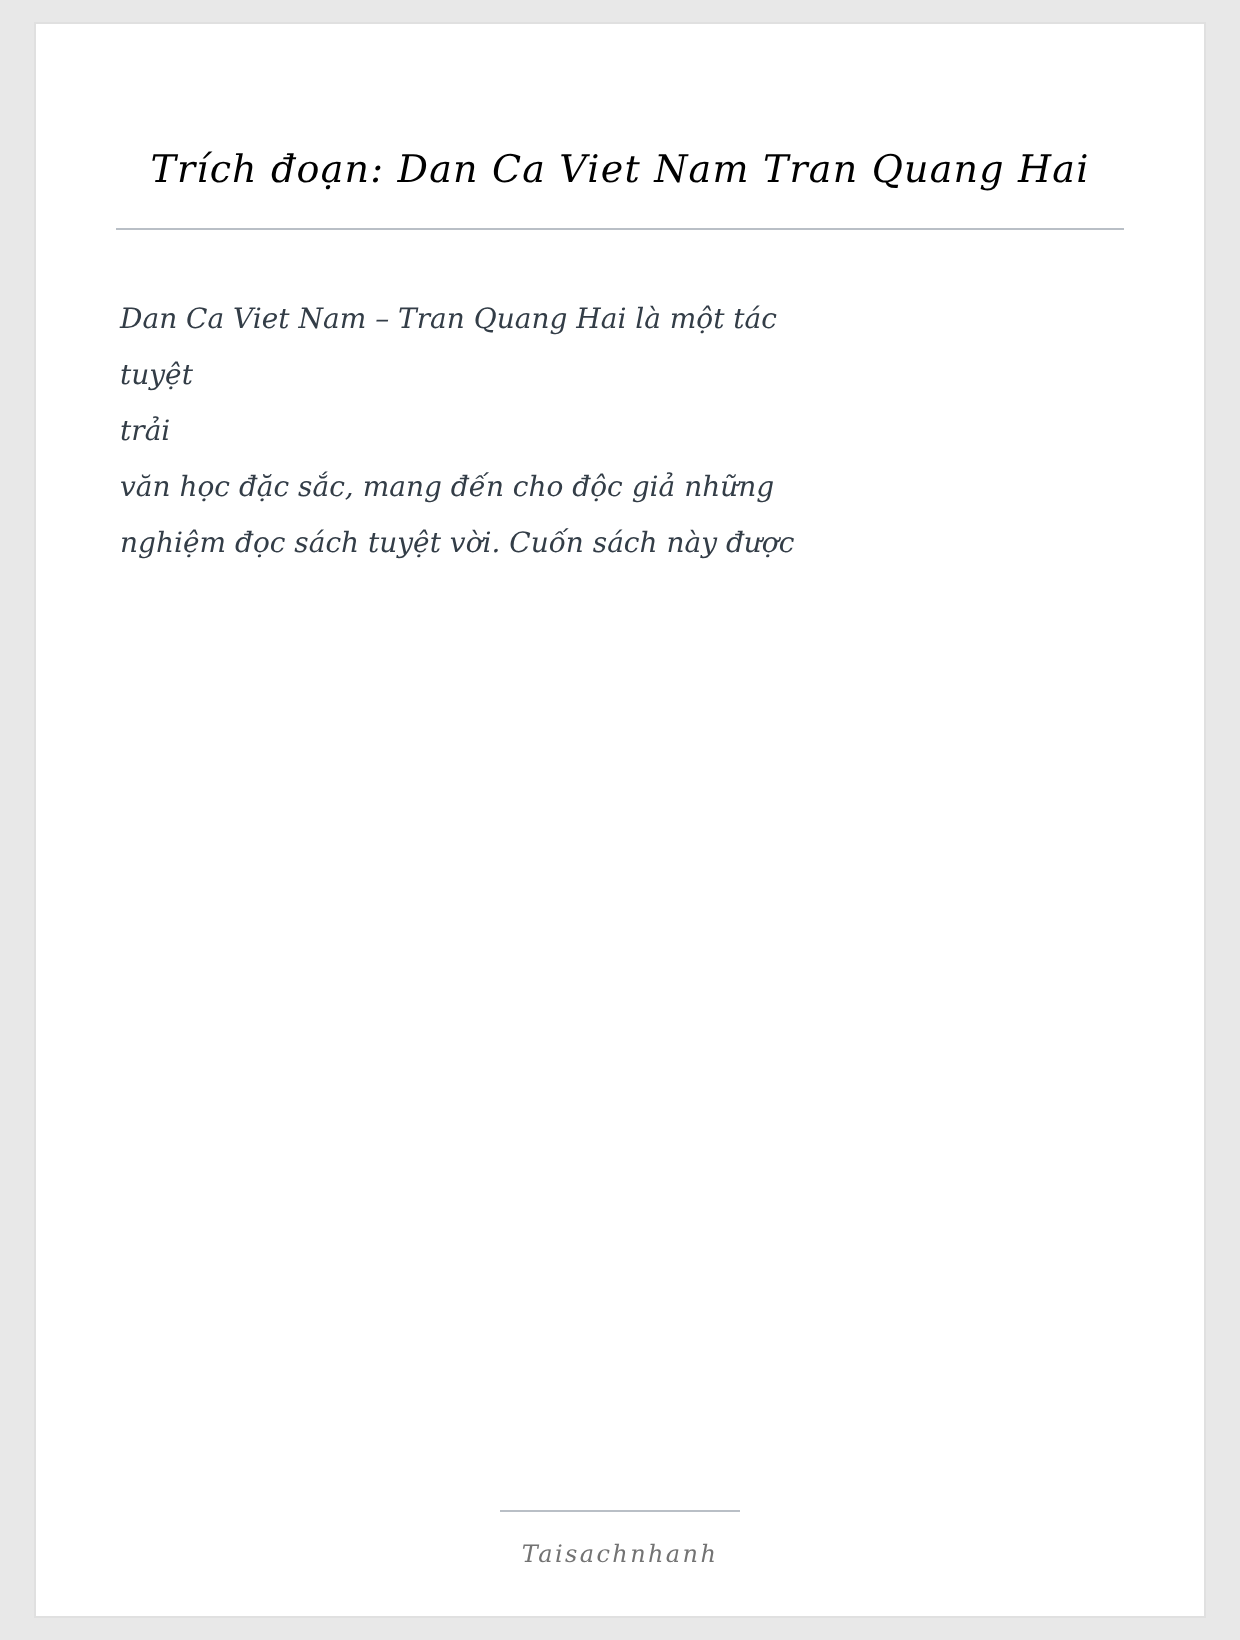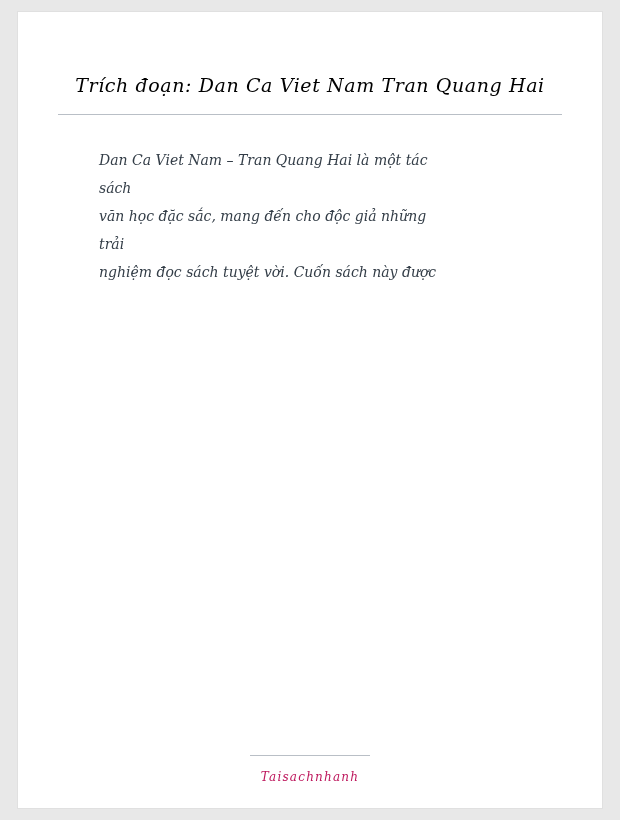--- a/index.html
+++ b/index.html
@@ -50,57 +50,56 @@
     width: 470px;
     font-family: "DejaVu Serif", serif;
     font-style: italic;
     font-size: 14px;
     line-height: 28px;
     color: #333d47;
   }
   .body-text .line {
     display: block;
     white-space: pre;
-    margin-left: 39px;
   }
   .footer {
     position: absolute;
     left: 0;
     bottom: 24px;
     width: 584px;
     text-align: center;
   }
   .footer-rule {
     width: 120px;
     height: 1px;
     background: #b9bfc6;
     margin: 0 auto 14px auto;
   }
   .footer-text {
     font-family: "DejaVu Serif", serif;
     font-style: italic;
     font-size: 12px;
     letter-spacing: 1.2px;
-    color: #be185d;
+    color: #737373;
   }
 </style>
 </head>
 <body>
 
 <div class="page">
 
   <div class="doc-title">Trích đoạn: Dan Ca Viet Nam Tran Quang Hai</div>
 
   <div class="title-rule"></div>
 
   <div class="body-text">
     <span class="line">Dan Ca Viet Nam – Tran Quang Hai là một tác</span>
-    <span class="line">sách</span>
+    <span class="line">tuyệt</span>
+    <span class="line">trải</span>
     <span class="line">văn học đặc sắc, mang đến cho độc giả những</span>
-    <span class="line">trải</span>
     <span class="line">nghiệm đọc sách tuyệt vời. Cuốn sách này được</span>
   </div>
 
   <div class="footer">
     <div class="footer-rule"></div>
     <div class="footer-text">Taisachnhanh</div>
   </div>
 
 </div>
 

